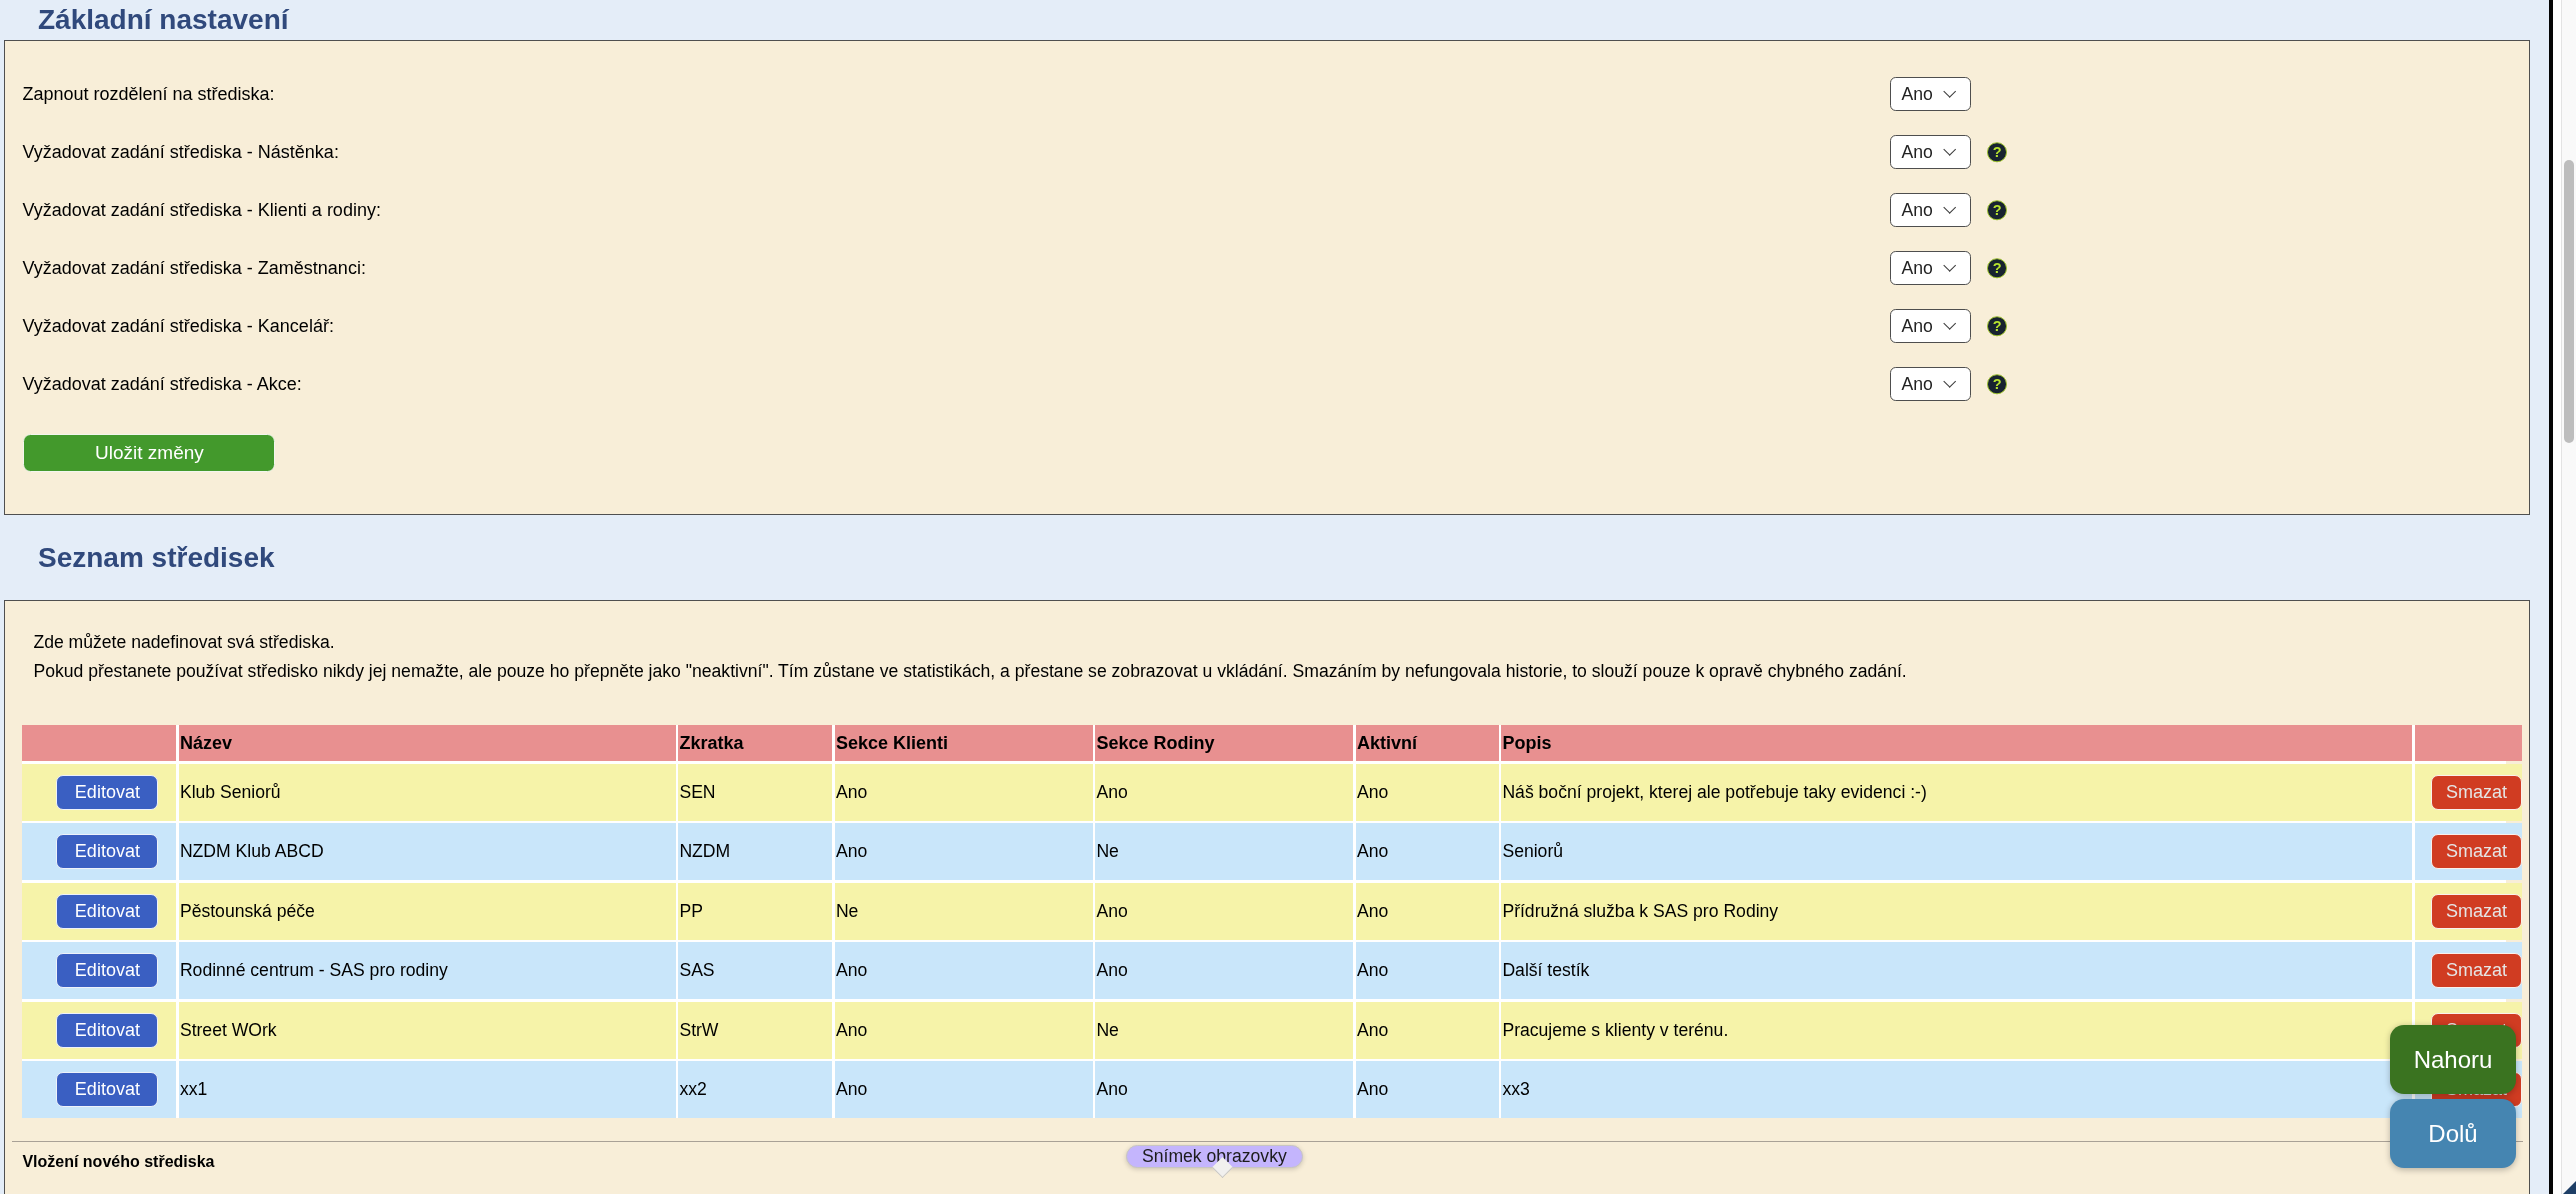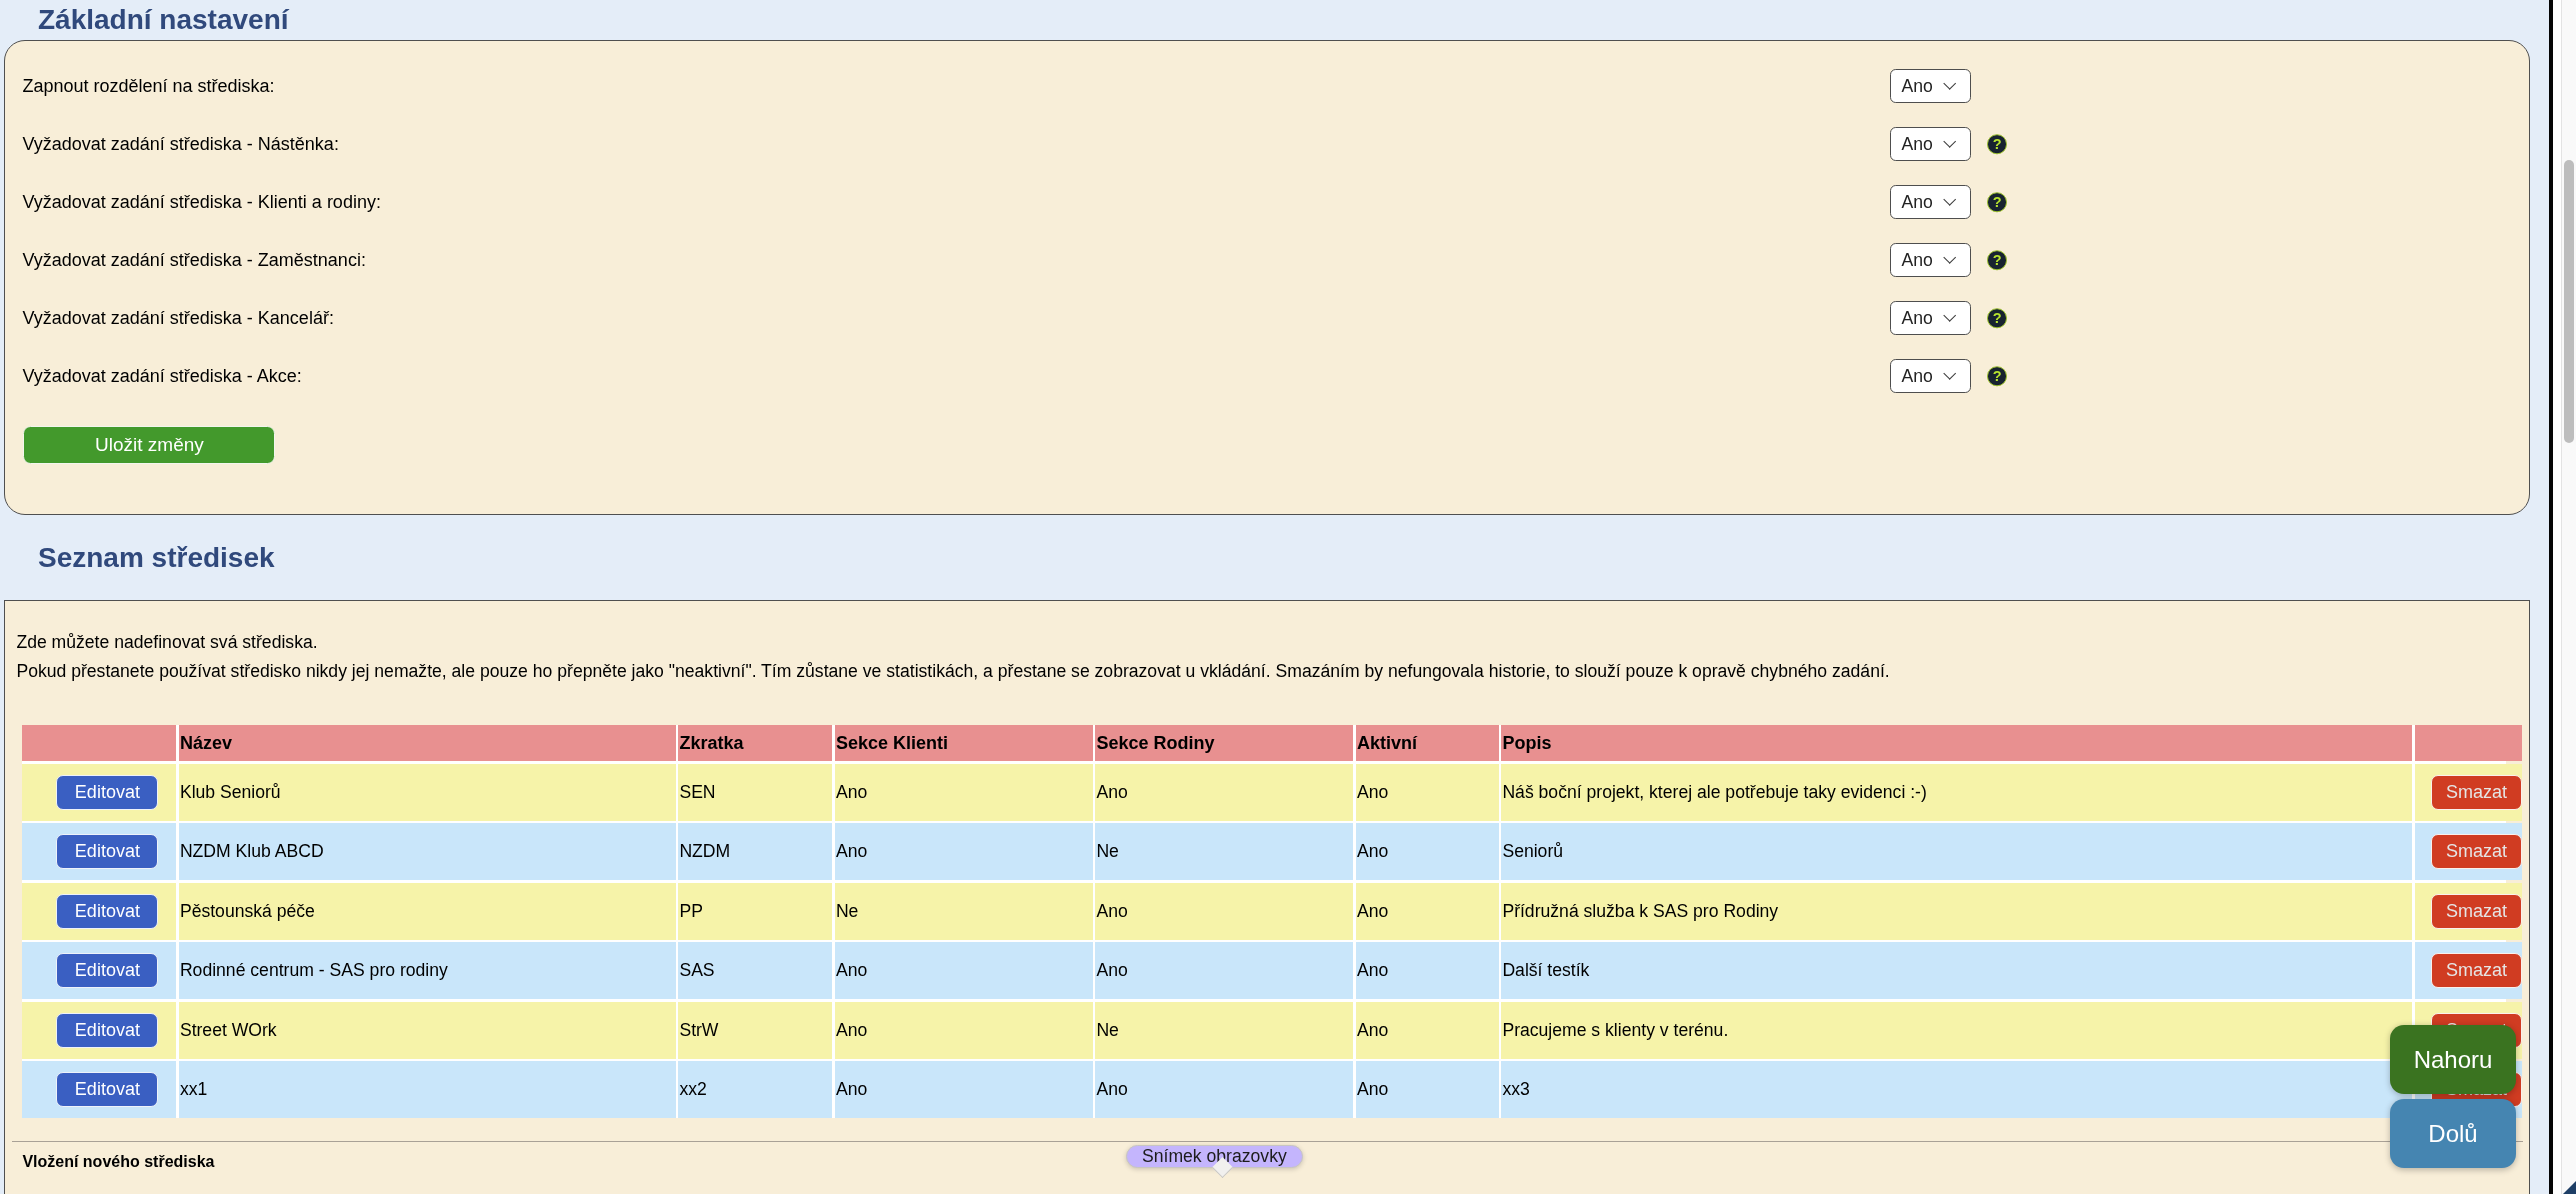--- a/index.html
+++ b/index.html
@@ -27,21 +27,21 @@
   }
   #title-basic { height: 40px; display: flex; align-items: center; }
   #title-centers { height: 85px; display: flex; align-items: center; }
 
   .panel {
     margin-left: 4.4px;
     width: 2526px;
     background: #f8eed8;
     border: 1.9px solid #4f4f4f;
   }
-  .panel-basic { height: 475px; padding-top: 16px; border-radius: 21px; }
+  .panel-basic { height: 475px; padding-top: 24px; }
   .panel-centers { height: 594px; border-bottom: none; padding-top: 30px; }
 
   
   .form-row { position: relative; height: 58px; display: flex; align-items: center; }
   .form-label { font-size: 18px; padding-left: 17px; }
   .ano-select {
     position: absolute; left: 1885px; top: 50%; transform: translateY(-50%);
     width: 81px; height: 34px;
     background: #fff; border: 1.3px solid #4e4e4e; border-radius: 5.7px;
     display: flex; align-items: center; padding-left: 10px;
@@ -62,21 +62,21 @@
   .save-btn {
     display: block; margin: 21.4px 0 0 18px;
     width: 252px; height: 38px;
     background: #43992c; color: #fff; font-size: 19px;
     font-family: "Liberation Sans", sans-serif;
     border: 1.9px solid #f2f6ee; border-radius: 7.5px;
     cursor: pointer;
   }
 
   
-  .intro { font-size: 17.6px; line-height: 22.6px; padding-left: 11px; }
+  .intro { font-size: 17.6px; line-height: 22.6px; padding-left: 28px; }
   .intro + .intro { margin-top: 6.3px; }
 
   .centers-table {
     margin: 43px 0 0 17px;
     width: 2484px;
     display: grid;
     grid-template-columns: 154px 497px 154px 258px 258px 143px 911px 107px;
     gap: 2.5px;
     background: #ffffff;
   }

